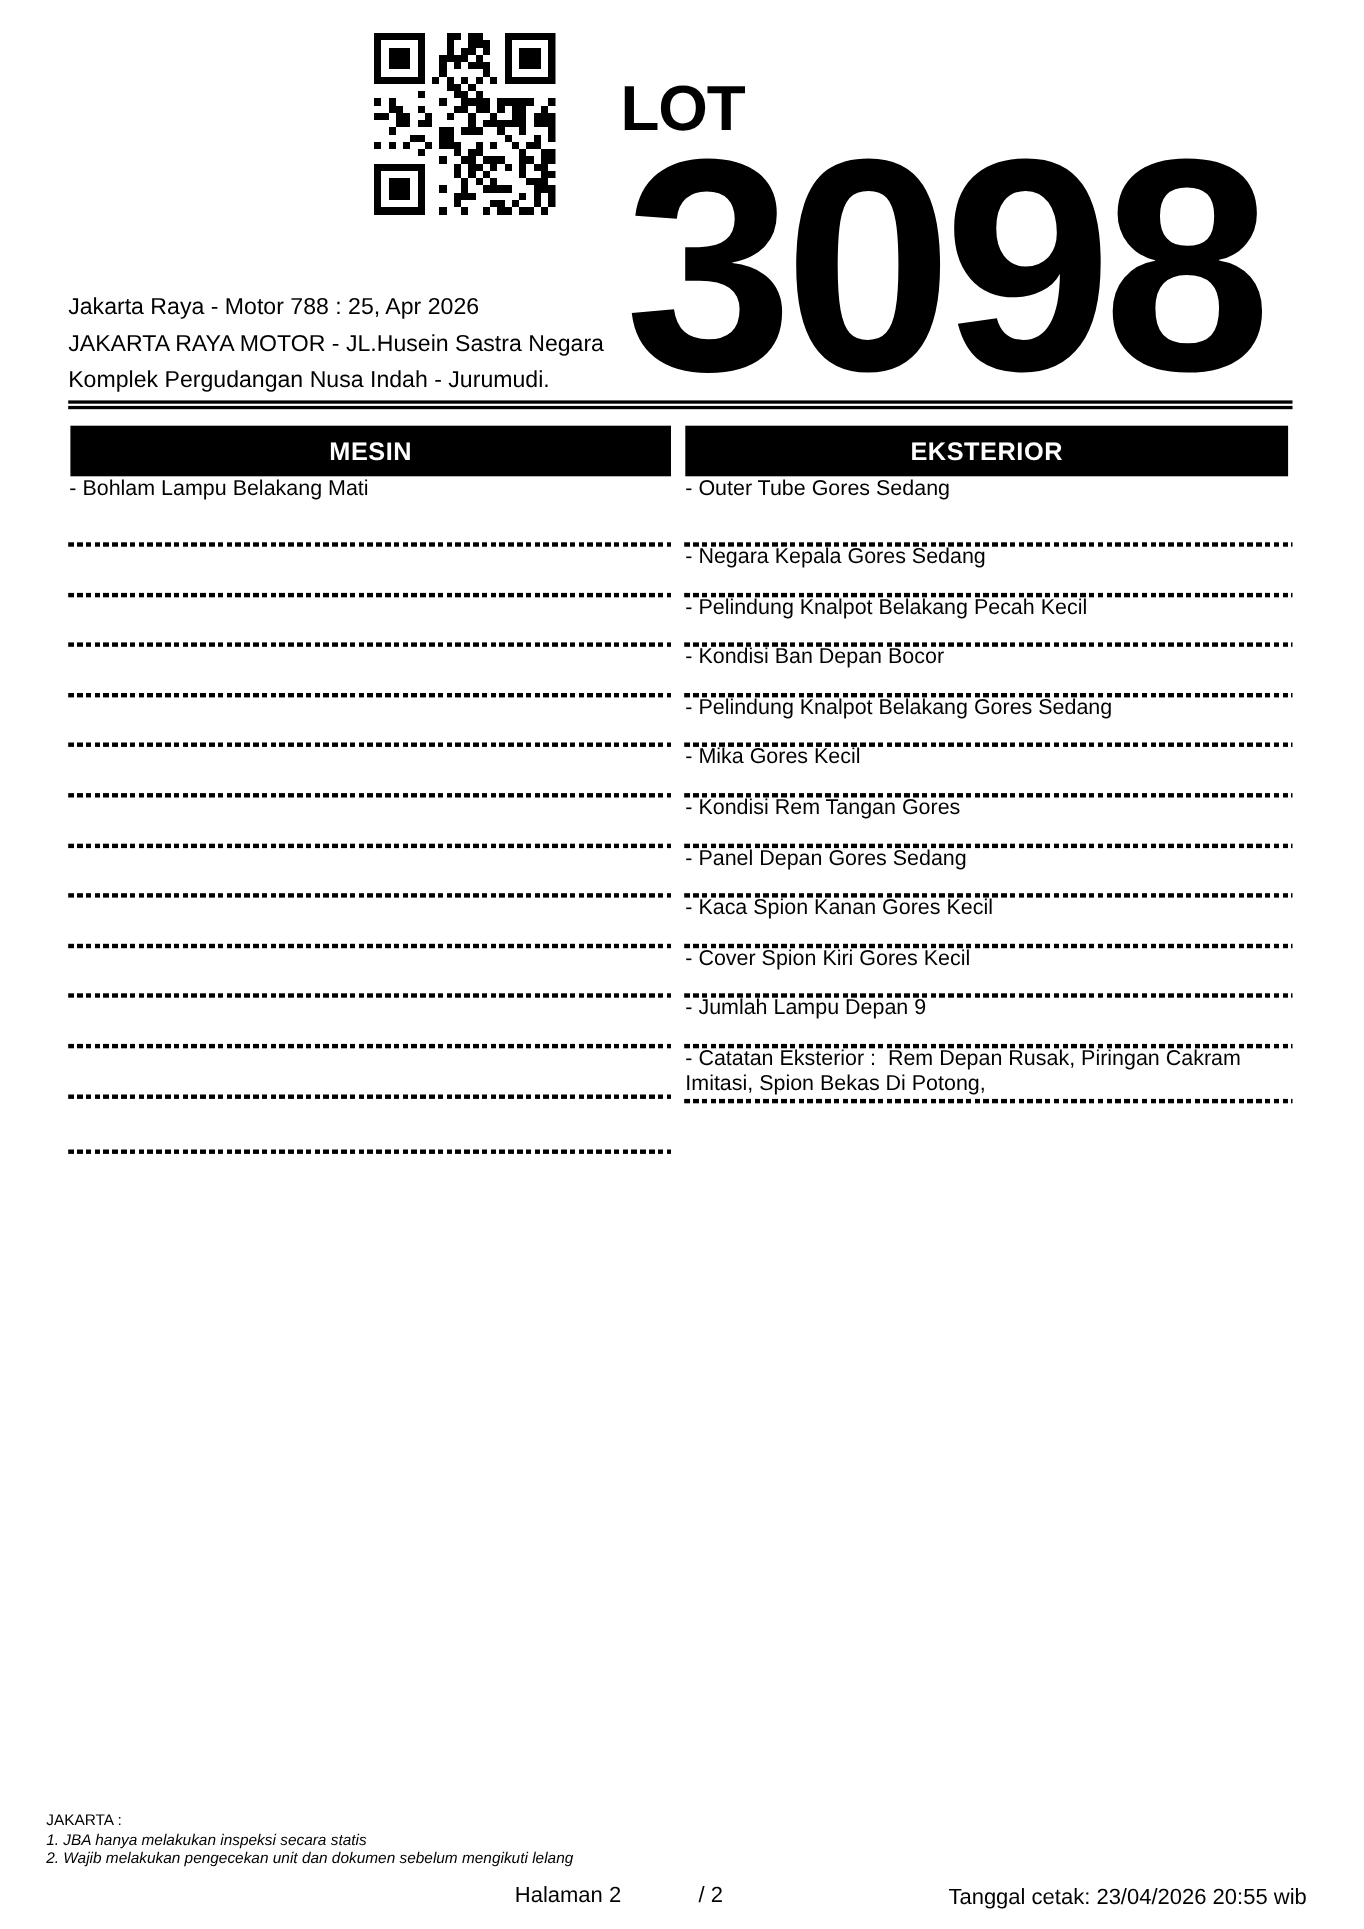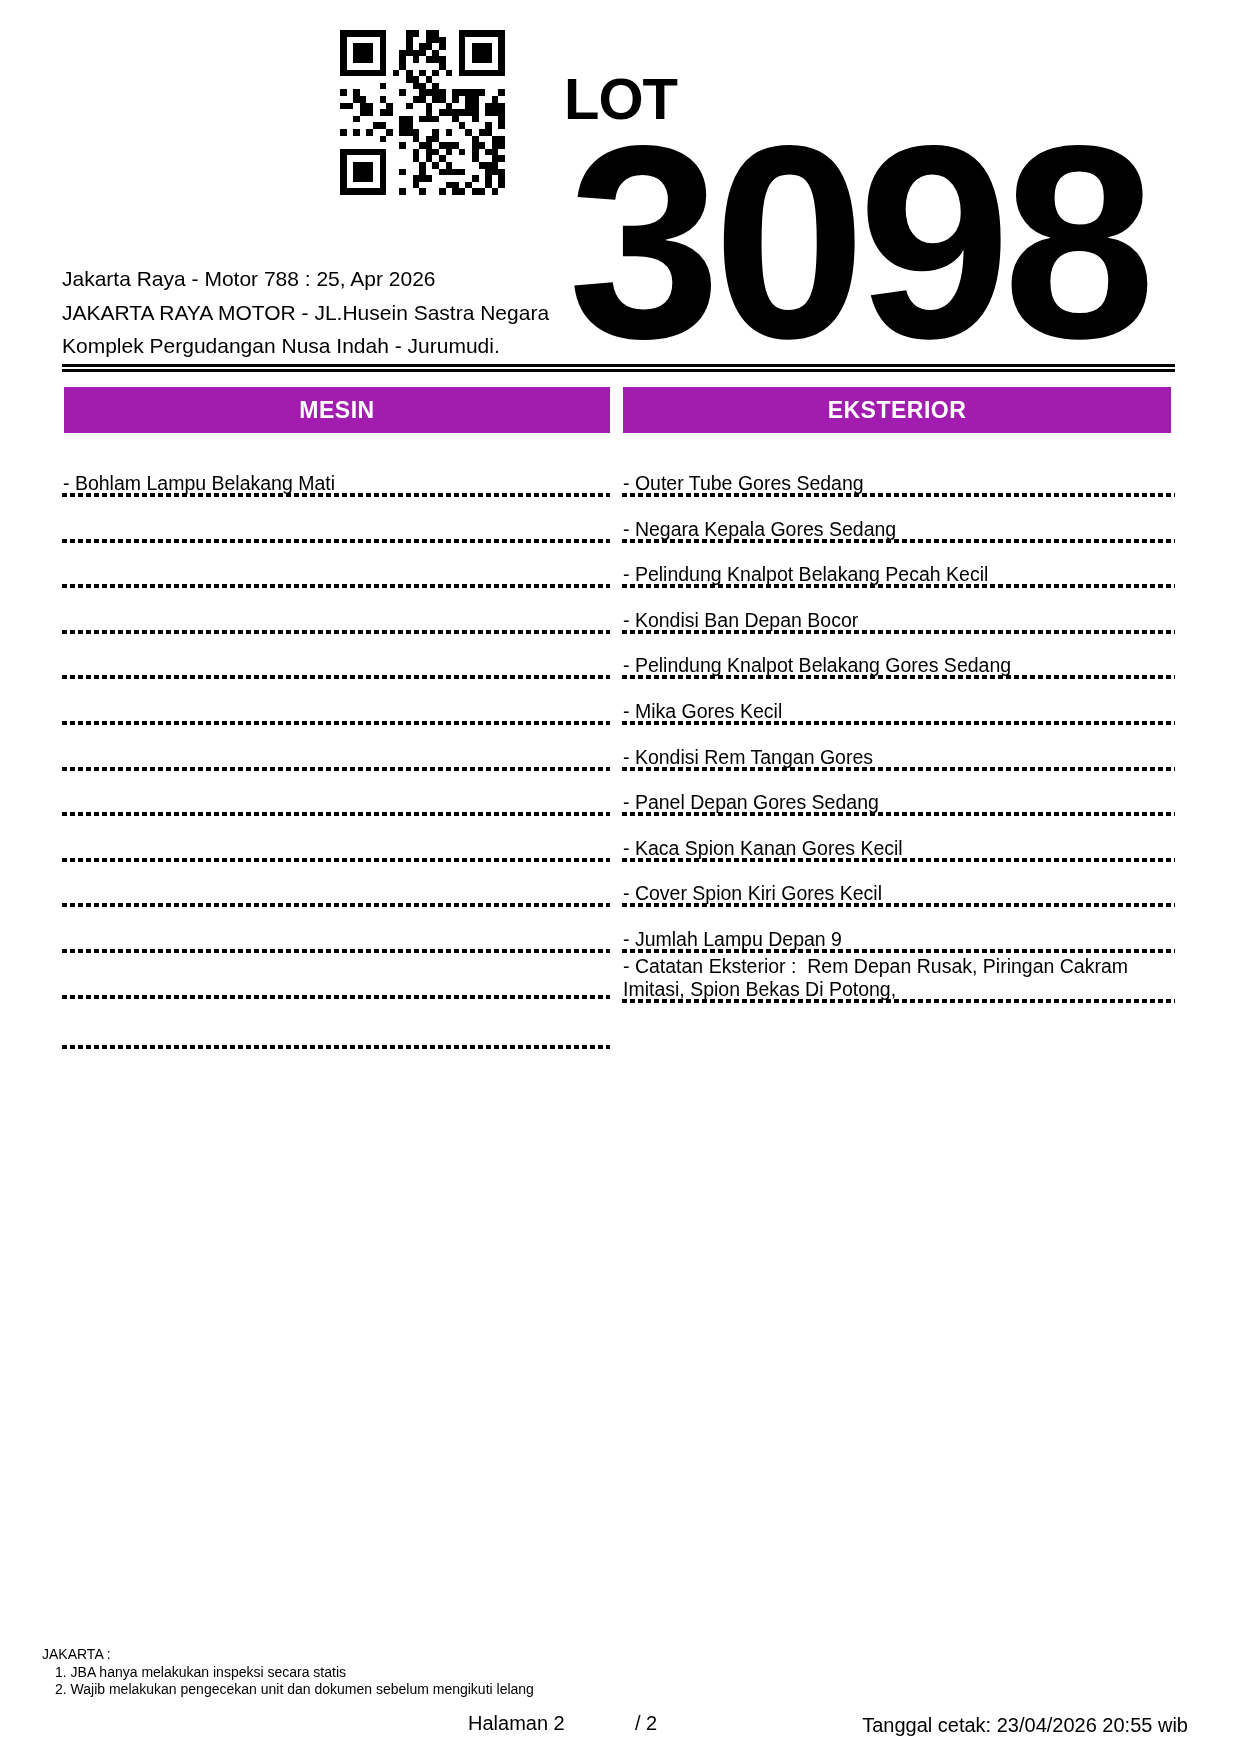--- a/index.html
+++ b/index.html
@@ -16,38 +16,38 @@
   #qr{position:absolute;left:340px;top:29px;width:165px;height:167px;}
   
   #lot-label{position:absolute;left:564px;top:70px;font-size:58px;font-weight:bold;line-height:1;letter-spacing:-1px;}
   #lot-number{position:absolute;left:568px;top:104px;font-size:275px;font-weight:bold;line-height:1;letter-spacing:-8px;white-space:nowrap;}
   
   #auction-info{position:absolute;left:62px;top:262px;font-size:21px;line-height:33.5px;white-space:nowrap;}
   
   #double-rule{position:absolute;left:62px;top:364px;width:1113px;height:8px;
     border-top:3px solid #000;border-bottom:3px solid #000;box-sizing:border-box;}
   
-  .hdr{position:absolute;top:387px;height:46px;background:#a21caf;color:#fff;
+  .hdr{position:absolute;top:387px;height:46px;background:#000000;color:#fff;
     font-weight:bold;font-size:23px;letter-spacing:.5px;
     display:flex;align-items:center;justify-content:center;}
   #hdr-mesin{left:64px;width:546px;}
   #hdr-eksterior{left:623px;width:548px;}
   
   .col{position:absolute;top:433px;}
   #mesin-col{left:62px;width:548px;}
   #eksterior-col{left:622px;width:553px;}
-  .trow{position:relative;display:flex;align-items:flex-end;height:45.6px;}
+  .trow{position:relative;display:flex;align-items:flex-start;height:45.6px;}
   .trow:first-child{height:62px;}
   .trow:last-child{height:50px;}
   .trow::after{content:"";position:absolute;left:0;right:0;bottom:-2px;height:4px;
     background:repeating-linear-gradient(90deg,#000 0 5px,transparent 5px 8px);}
   .cell-text{font-size:19.5px;line-height:23px;white-space:pre-wrap;padding-left:1px;}
   
   #catatan{position:absolute;left:42px;top:1646px;font-size:14px;line-height:17.5px;}
-  #catatan .item{margin-left:13px;}
+  #catatan .item{font-style:italic;}
   #page-num{position:absolute;left:468px;top:1712px;font-size:20px;}
   #page-total{position:absolute;left:635px;top:1712px;font-size:20px;}
   #print-date{position:absolute;right:52px;top:1714px;font-size:20px;}
 </style>
 </head>
 <body>
 
 <div class="page">
 
   <svg id="qr" viewBox="0 0 165 165" shape-rendering="crispEdges" aria-hidden="true">

